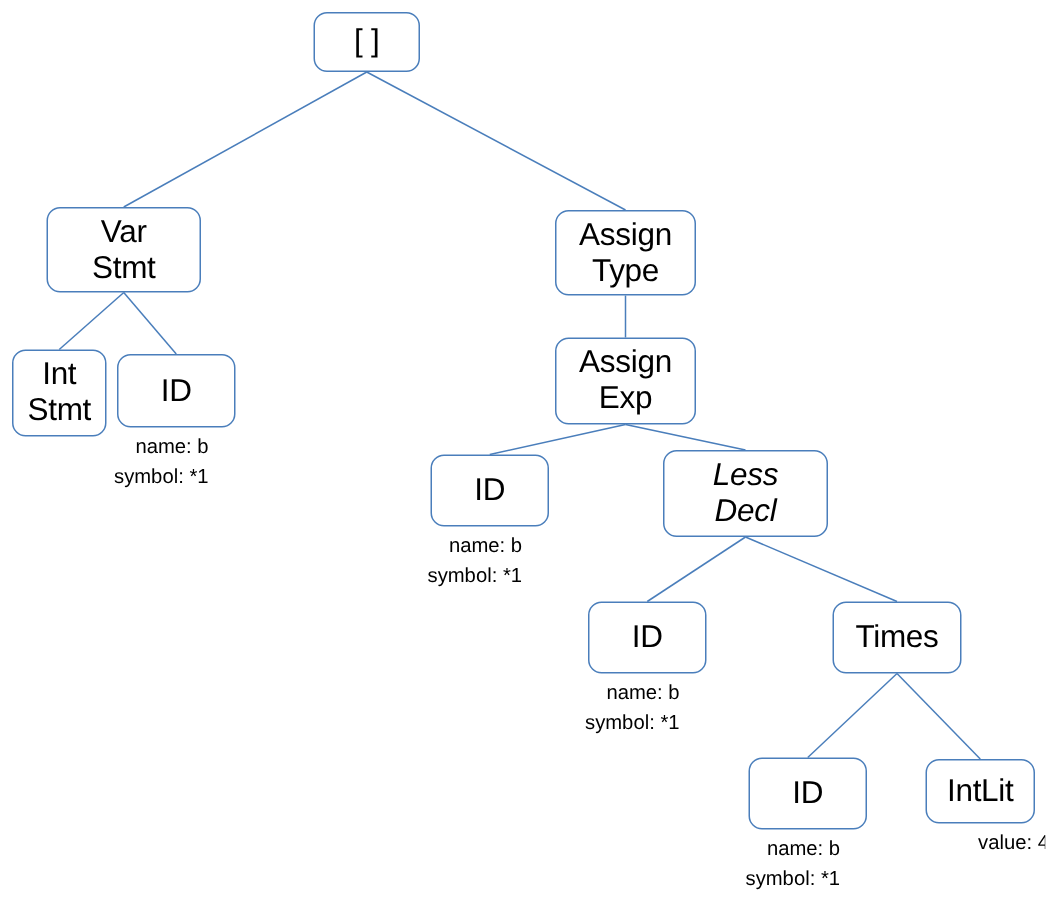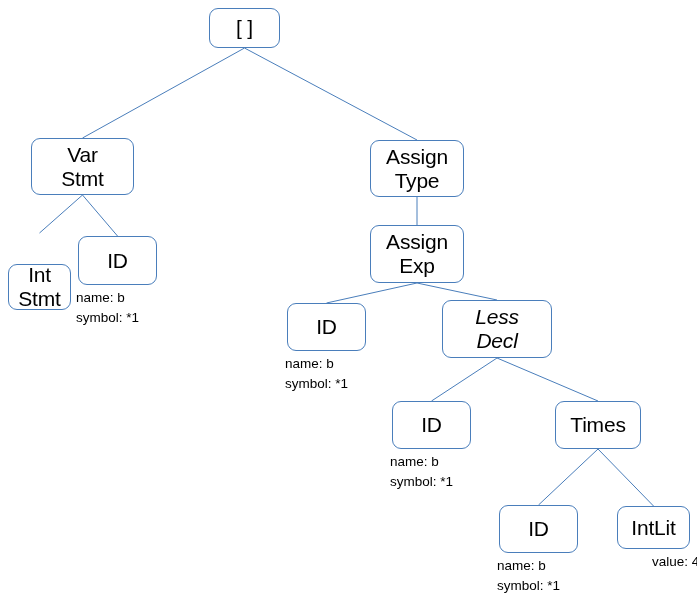--- a/index.html
+++ b/index.html
@@ -40,21 +40,21 @@
     letter-spacing: -0.2px;
     z-index: 2;
   }
   .node .line2 { display: block; }
   .annot {
     position: absolute;
     color: #000000;
     font-size: 13.5px;
     line-height: 1.45;
     white-space: nowrap;
-    text-align: left;
+    text-align: right;
     z-index: 3;
   }
 </style>
 </head>
 <body>
 
 <div id="canvas">
   <svg id="edge-layer" viewBox="0 0 697 606" xmlns="http://www.w3.org/2000/svg">
       <line x1="244.5" y1="48" x2="82.5" y2="138" stroke="#4a7ebb" stroke-width="1"></line>
       <line x1="244.5" y1="48" x2="417" y2="140" stroke="#4a7ebb" stroke-width="1"></line>
@@ -69,21 +69,21 @@
       <line x1="598" y1="449" x2="653.5" y2="506" stroke="#4a7ebb" stroke-width="1"></line>
     </svg>
   <div id="node-layer">
       <div class="node" style="left: 209px; top: 8px; width: 71px; height: 40px;">
         <span>[ ]</span>
       </div>
       <div class="node" style="left: 31px; top: 138px; width: 103px; height: 57px;">
         <span>Var</span>
         <span class="line2">Stmt</span>
       </div>
-      <div class="node" style="left: 8px; top: 233px; width: 63px; height: 46px; margin-top: 31px;">
+      <div class="node" style="left: 8px; top: 233px; width: 63px; height: 58px;">
         <span>Int</span>
         <span class="line2">Stmt</span>
       </div>
       <div class="node" style="left: 78px; top: 236px; width: 79px; height: 49px;">
         <span>ID</span>
       </div>
       <div class="node" style="left: 370px; top: 140px; width: 94px; height: 57px;">
         <span>Assign</span>
         <span class="line2">Type</span>
       </div>

